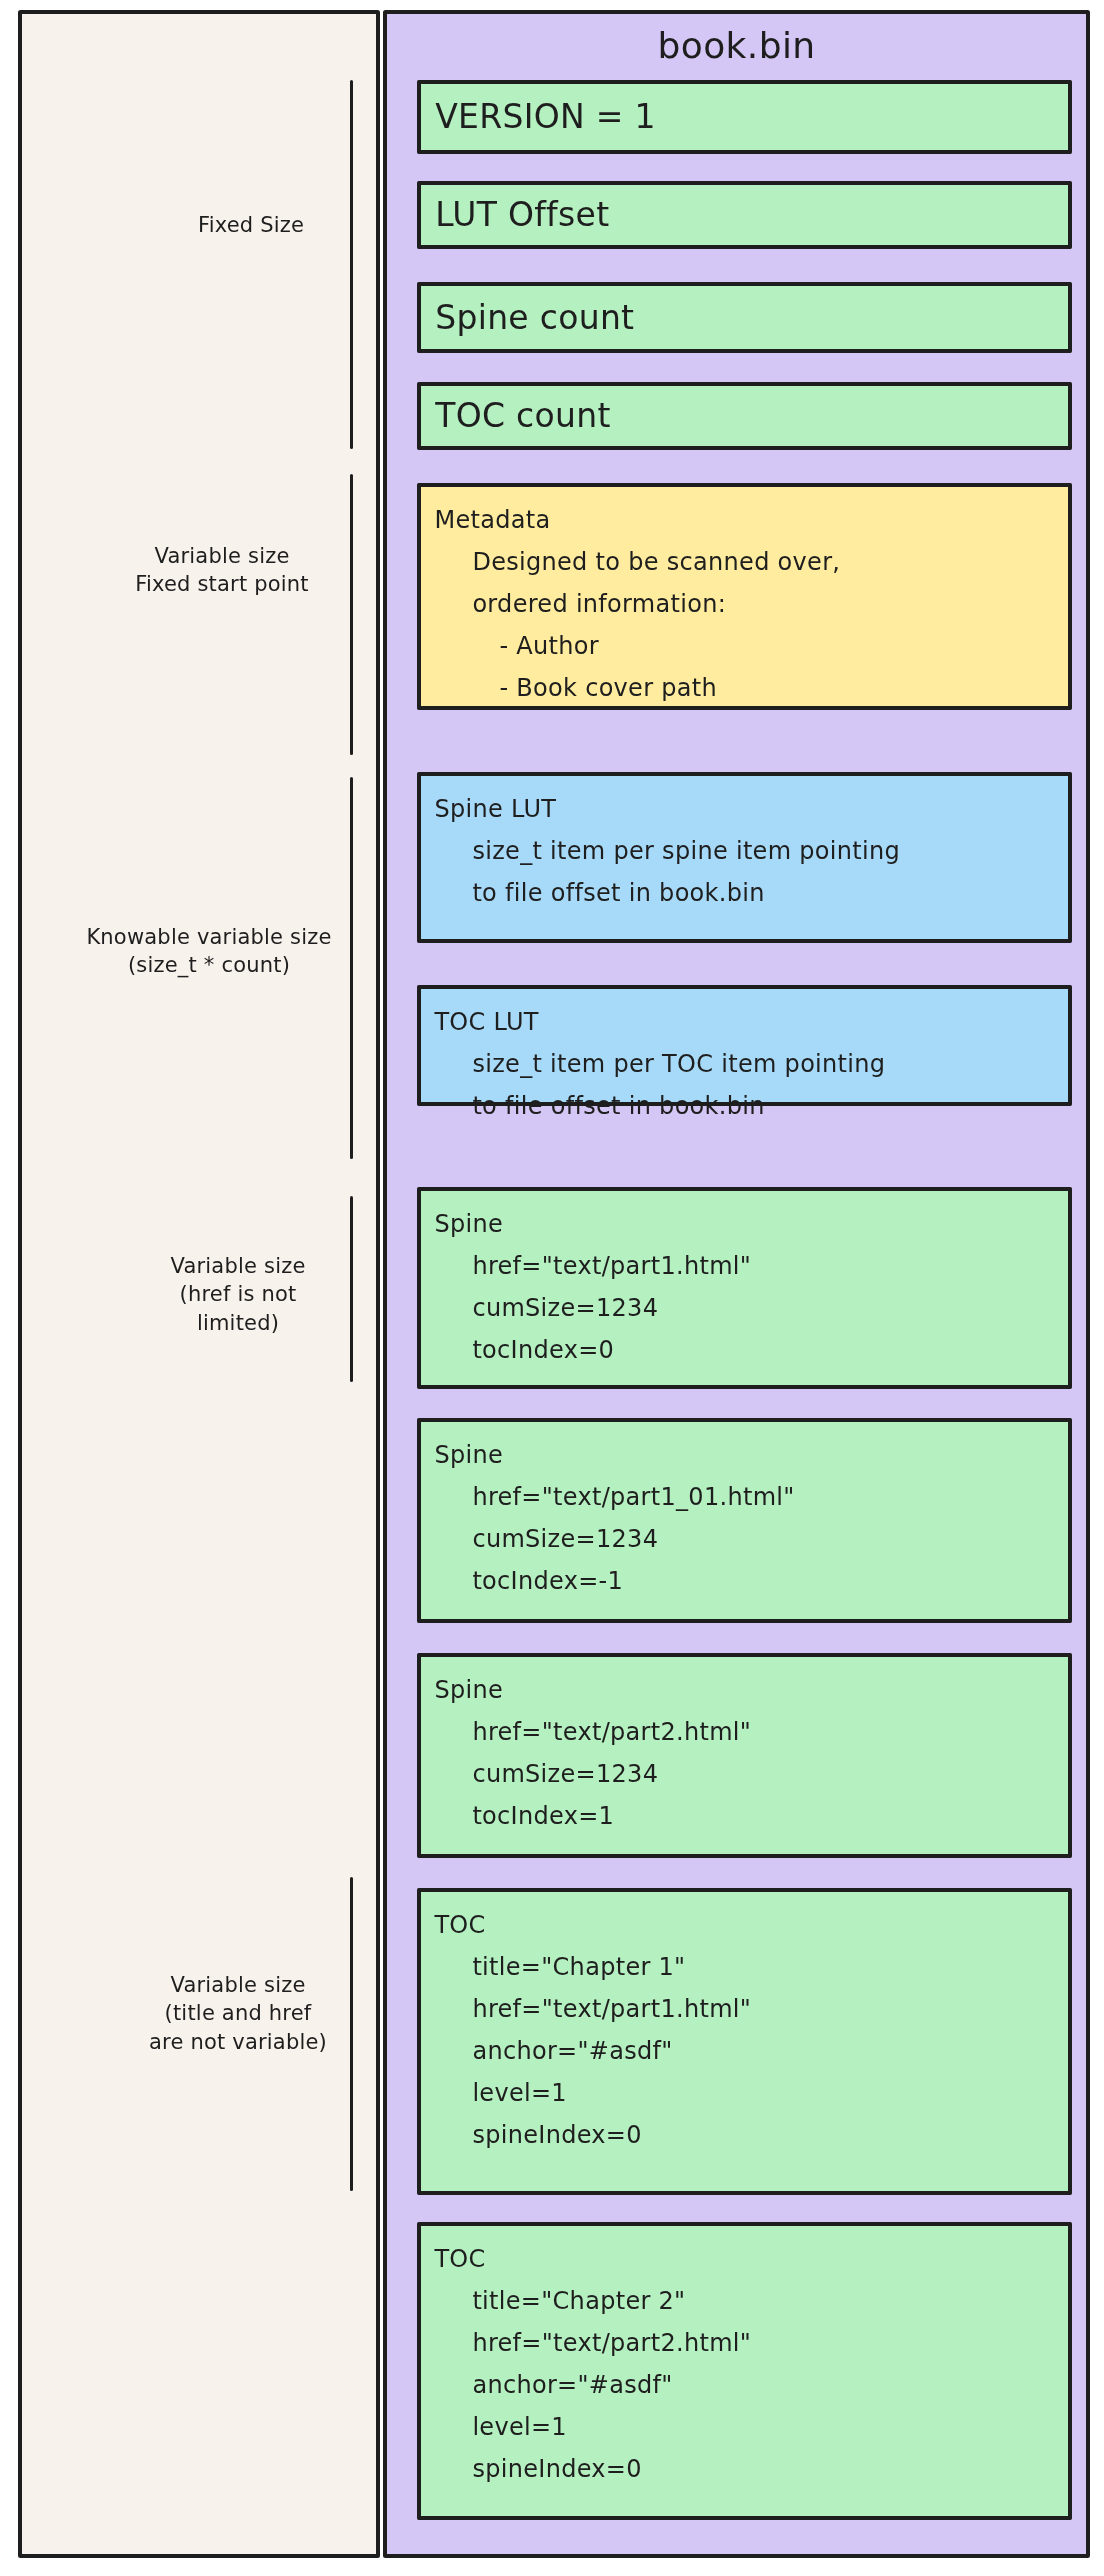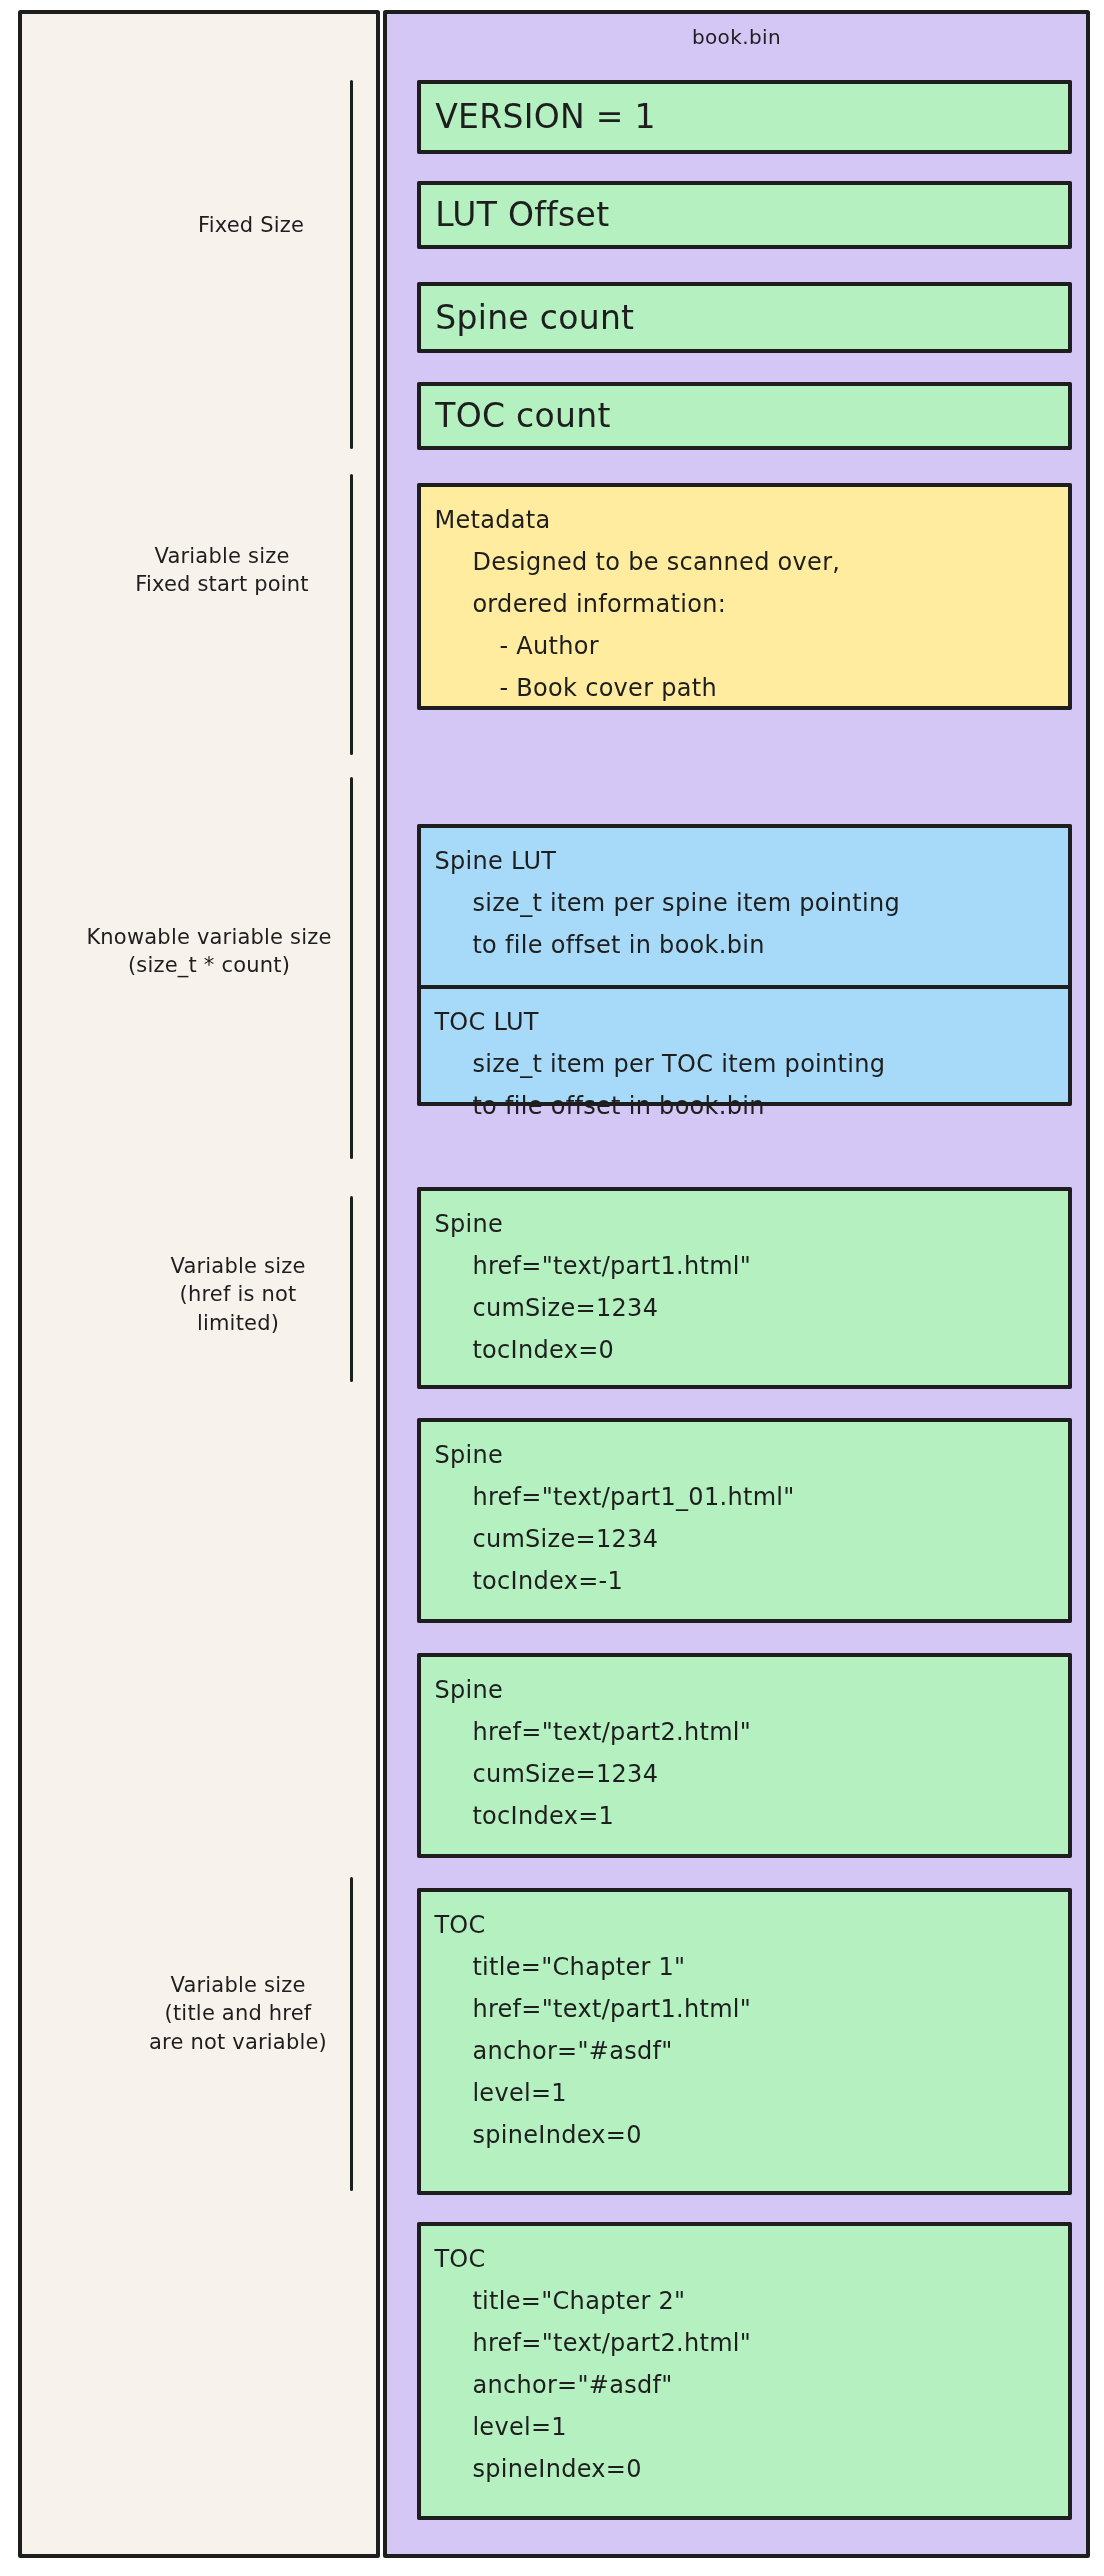--- a/index.html
+++ b/index.html
@@ -23,21 +23,21 @@
     background: #f8f2ec;
   }
   .right-panel {
     left: 383px; top: 10px; width: 707px; height: 2548px;
     background: #d5c7f5;
   }
   .diagram-title {
     position: absolute;
     left: 383px; top: 25px; width: 707px;
     text-align: center;
-    font-size: 20px;
+    font-size: 36px;
     letter-spacing: 0.4px;
   }
   .box {
     position: absolute;
     left: 417px;
     width: 655px;
     box-sizing: border-box;
     border: 4.2px solid #1e1e1e;
     border-radius: 1.7px;
     font-size: 24px;
@@ -122,21 +122,21 @@
   </div>
 
   <div class="box yellow multi" style="top:483px;height:227px">
     <div class="line">Metadata</div>
     <div class="line ind1">Designed to be scanned over,</div>
     <div class="line ind1">ordered information:</div>
     <div class="line ind2">- Author</div>
     <div class="line ind2">- Book cover path</div>
   </div>
 
-  <div class="box blue multi" style="top:824px;height:171px">
+  <div class="box blue multi" style="top:772px;height:171px">
     <div class="line">Spine LUT</div>
     <div class="line ind1">size_t item per spine item pointing</div>
     <div class="line ind1">to file offset in book.bin</div>
   </div>
 
   <div class="box blue multi" style="top:985px;height:121px">
     <div class="line">TOC LUT</div>
     <div class="line ind1">size_t item per TOC item pointing</div>
     <div class="line ind1">to file offset in book.bin</div>
   </div>

